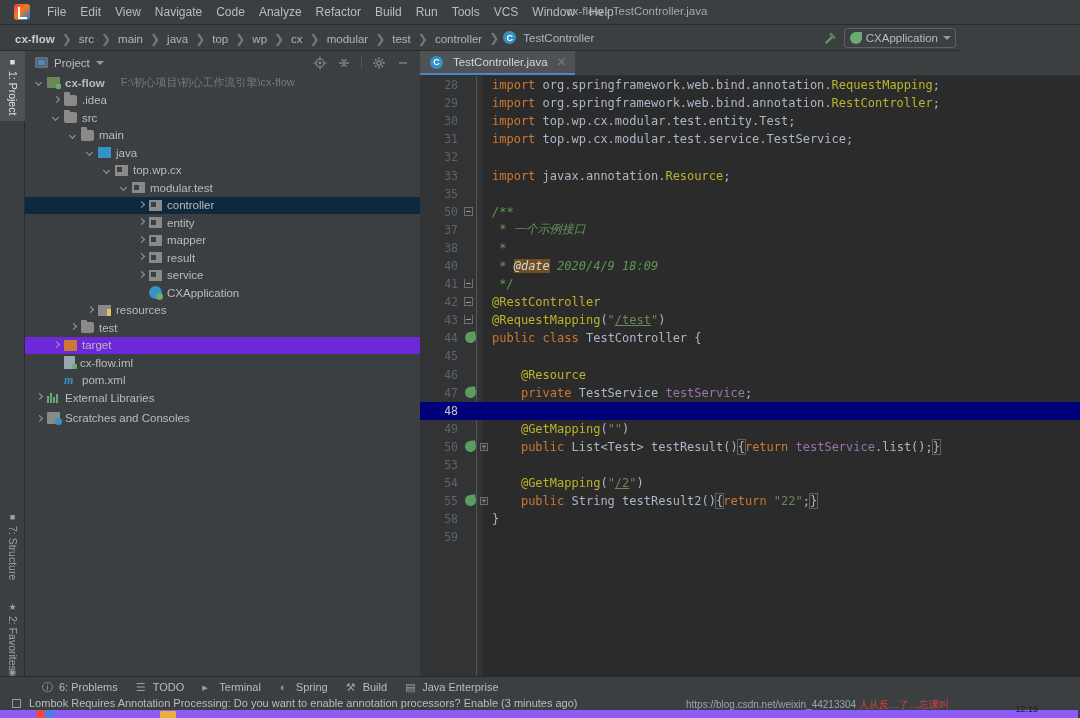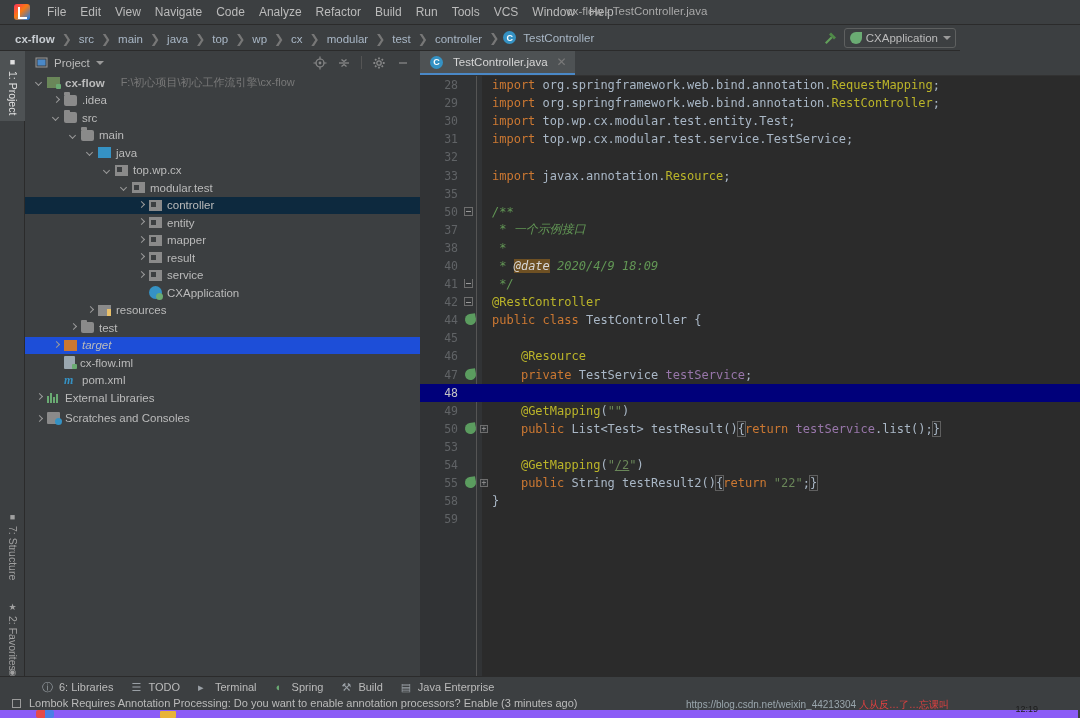--- a/index.html
+++ b/index.html
@@ -106,21 +106,21 @@
   .tree {
     position: absolute; left: 0; top: 23px; width: 395px; height: 602px;
     background: #3c3f41; overflow: hidden;
   }
   .trow {
     height: 17.5px; display: flex; align-items: center;
     font-size: 11.5px; color: #bbbbbb; white-space: nowrap;
     padding-right: 4px;
   }
   .trow.sel { background: #0d293e; }
-  .trow.hov { background: #1d4ed8; font-style: italic; }
+  .trow.hov { background: #6d28d9; }
   .arrow {
     width: 9px; height: 9px; flex: none; position: relative; margin-right: 3px;
   }
   .arrow.r::after, .arrow.d::after {
     content: ""; position: absolute; border-style: solid; border-color: #9a9a9a;
   }
   .arrow.r::after {
     left: 2px; top: 1px; width: 4px; height: 4px;
     border-width: 1.5px 1.5px 0 0; transform: rotate(45deg);
   }
@@ -597,20 +597,27 @@
             <span class="ctext"><span class="cmt"> */</span></span>
           </div>
           <div class="cl">
             <span class="ln">42</span>
             <span class="gmark">
               <span class="fold-cm start" style="left: 0px;"></span>
             </span>
             <span class="ctext"><span class="ann">@RestController</span></span>
           </div>
           <div class="cl">
+            <span class="ln">43</span>
+            <span class="gmark">
+              <span class="fold-cm end" style="left: 0px;"></span>
+            </span>
+            <span class="ctext"><span class="ann">@RequestMapping</span>(<span class="str">"</span><span class="str ul">/test</span><span class="str">"</span>)</span>
+          </div>
+          <div class="cl">
             <span class="ln">44</span>
             <span class="gmark">
               <span class="spring-bean"></span>
             </span>
             <span class="ctext"><span class="kw">public</span> <span class="kw">class</span> <span class="typ">TestController</span> {</span>
           </div>
           <div class="cl">
             <span class="ln">45</span>
             <span class="gmark"></span>
             <span class="ctext"></span>
@@ -674,21 +681,21 @@
             <span class="ctext"></span>
           </div>
         </div>
     </div>
 
   </div>
 
   <div class="bottombar" id="bottombar">
       <div class="btool">
         <span class="bi" style="font-size: 11px; color: rgb(154, 160, 166); line-height: 12px;">ⓘ</span>
-        <span>6: Libraries</span>
+        <span>6: Problems</span>
       </div>
       <div class="btool">
         <span class="bi" style="font-size: 11px; color: rgb(154, 160, 166); line-height: 12px;">☰</span>
         <span>TODO</span>
       </div>
       <div class="btool">
         <span class="bi" style="font-size: 11px; color: rgb(154, 160, 166); line-height: 12px;">▸</span>
         <span>Terminal</span>
       </div>
       <div class="btool">

